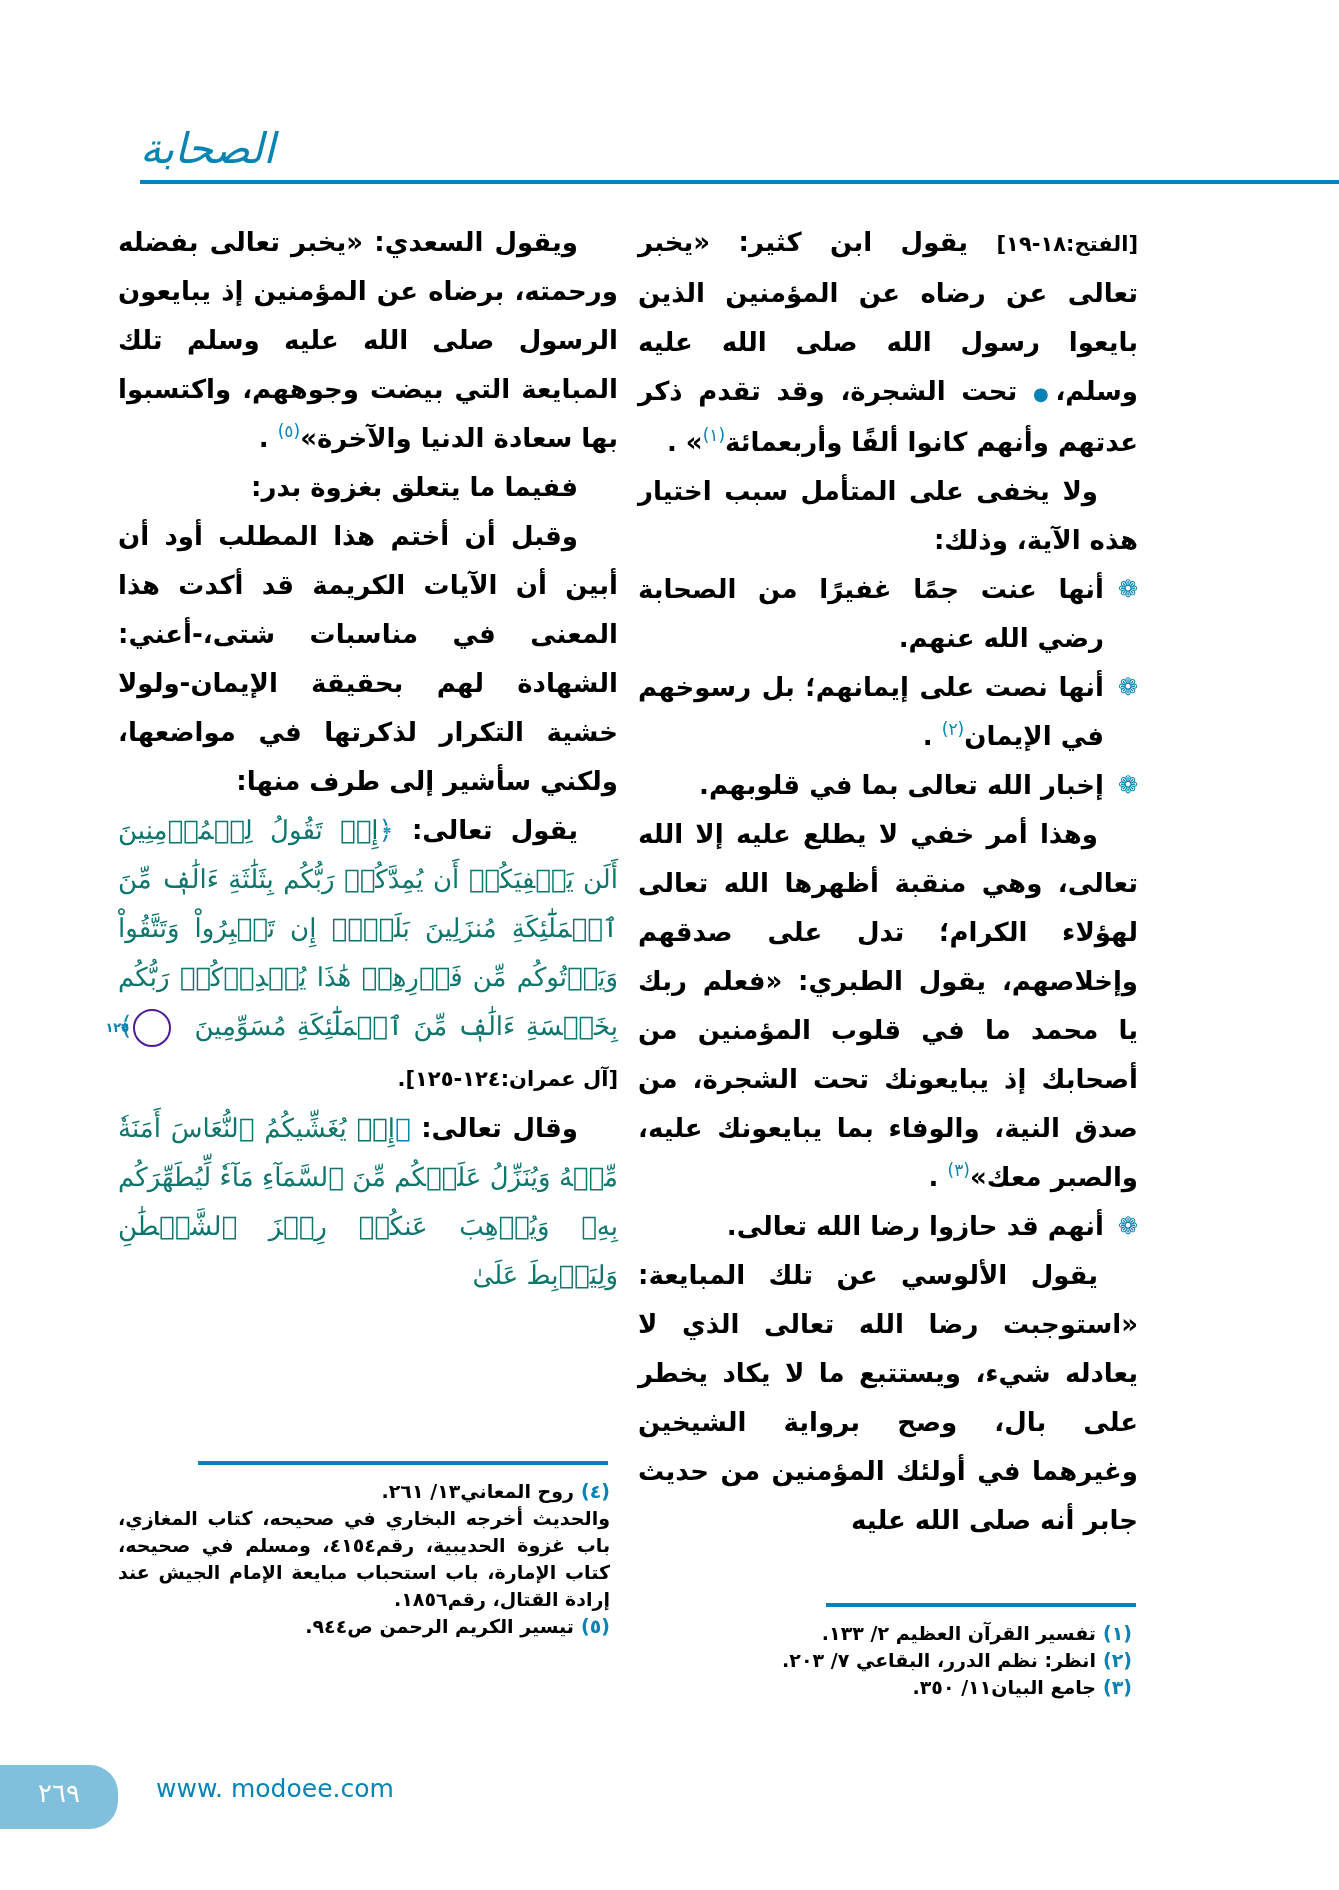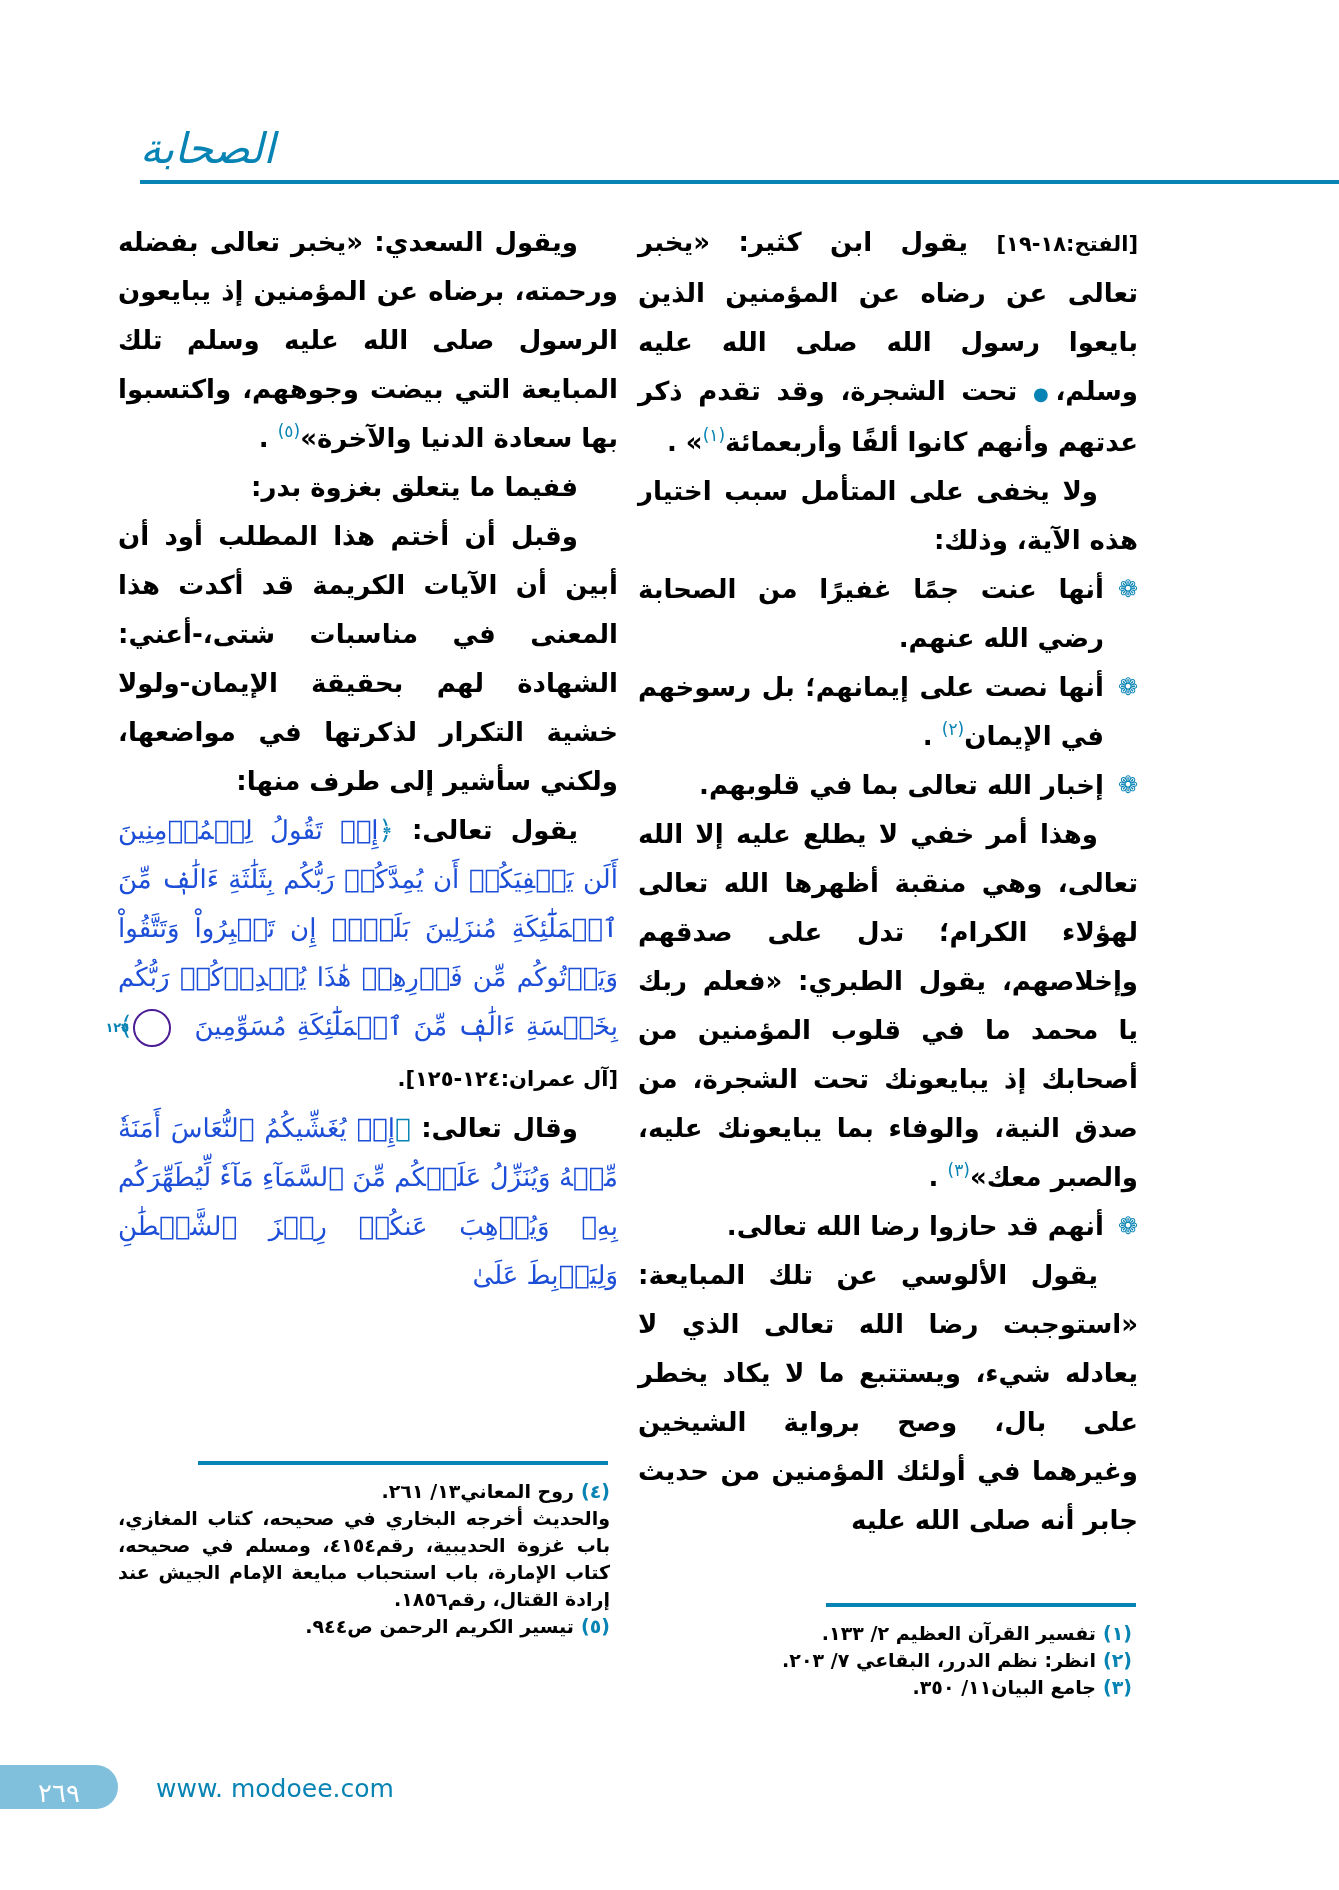--- a/index.html
+++ b/index.html
@@ -13,34 +13,34 @@
     .col-right { left:638px; }
     .col-left { left:118px; }
     .col p { margin:0; }
     .indent { text-indent:40px; }
     .ref { font-weight:bold; font-size:21px; }
     .fn-mark { color:#0884b4; font-weight:normal; font-size:17px; vertical-align:super; line-height:0; }
     .hl-dot { color:#0884b4; font-size:18px; }
     .bullet { display:flex; align-items:flex-start; }
     .bullet .flower { color:#0884b4; font-size:24px; width:34px; flex:none; text-align:right; line-height:49px; }
     .bullet .btxt { flex:1; }
-    .quran { color:#1d4ed8; font-family:"DejaVu Serif", serif; font-weight:normal; font-size:26px;margin-left:12px; }
+    .quran { color:#0f766e; font-family:"DejaVu Serif", serif; font-weight:normal; font-size:26px;margin-left:12px; }
     .orn { color:#0884b4; font-family:"DejaVu Serif", serif; font-weight:normal; }
     .ayah-no { display:inline-block; border:2px solid #4c1d95; border-radius:50%; width:34px; height:34px;
            line-height:34px; text-align:center; font-size:13px; color:#0884b4; vertical-align:middle; }
     .fn-rule { position:absolute; height:4px; background:#0884b4; }
     .fn-rule-left { left:198px; width:410px; top:1461px; }
     .fn-rule-right { left:826px; width:310px; top:1603px; }
     .footnotes { position:absolute; direction:rtl; font-size:19px; line-height:27px; font-weight:normal; }
     .footnotes-left { left:118px; width:492px; top:1478px; text-align:justify; }
     .footnotes-right { left:640px; width:492px; top:1620px; }
     .fn { display:flex; }
     .fn .num { color:#0884b4; font-weight:bold; width:36px; flex:none; }
     .fn .ftxt { flex:1;font-weight:bold; }
-    .page-badge { position:absolute; left:0; top:1765px; width:118px; height:44px; background:#80c0dc;
+    .page-badge { position:absolute; left:0; top:1765px; width:118px; height:64px; background:#80c0dc;
            border-radius:0 28px 28px 0; color:#ffffff; font-size:26px; text-align:center; line-height:56px; }
     .site-url { position:absolute; left:156px; top:1774px; color:#0884b4; font-size:25px;
            font-family:"DejaVu Sans", sans-serif; direction:ltr; }
   </style>
 </head>
 <body>
 
 <div class="header-title">الصحابة</div>
 <div class="header-rule"></div>
 

